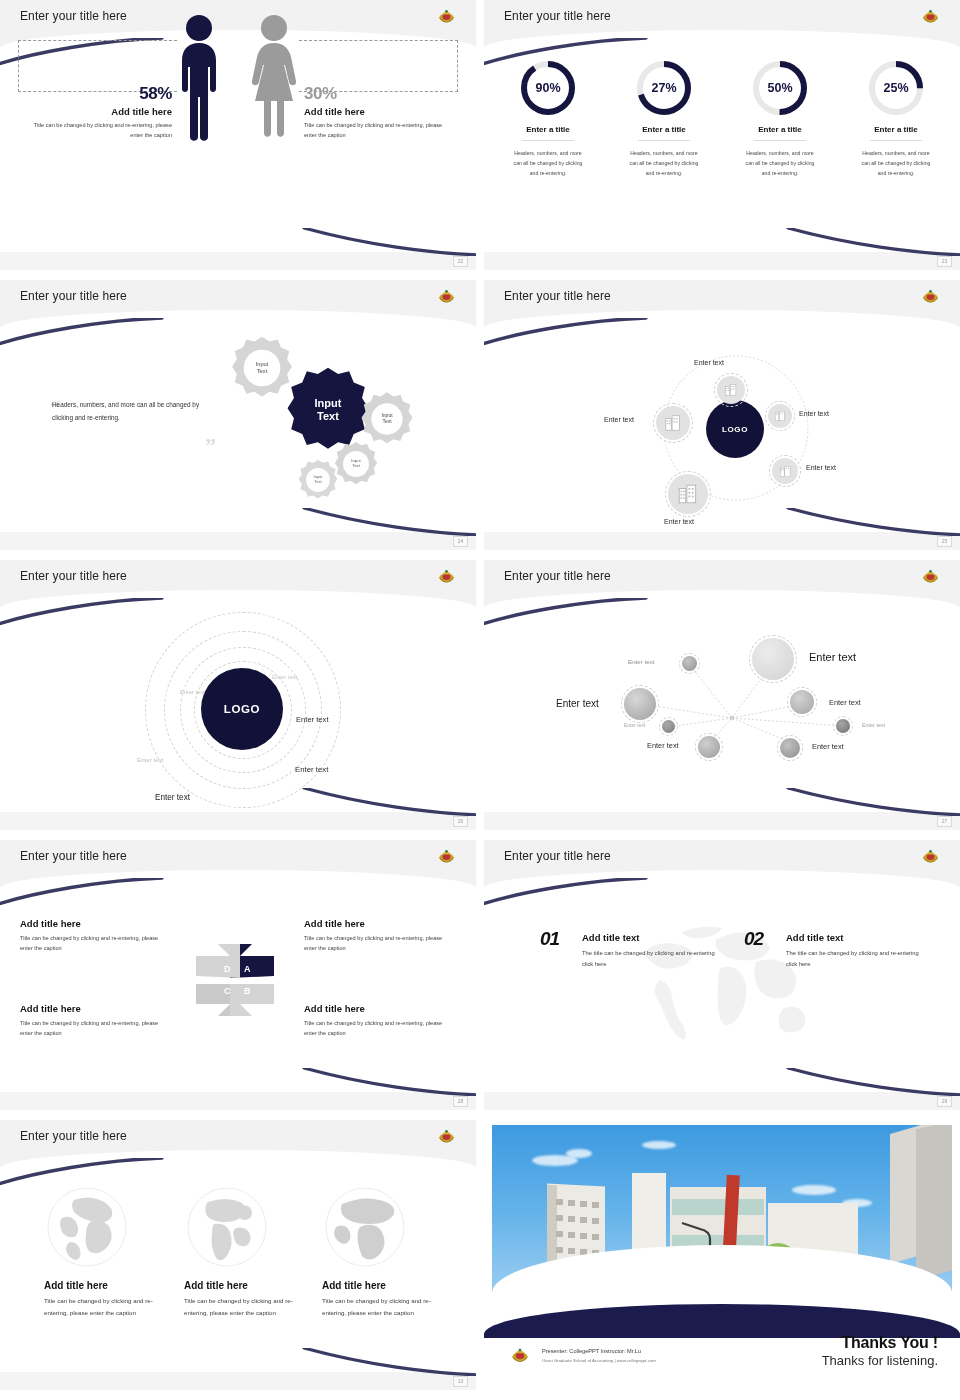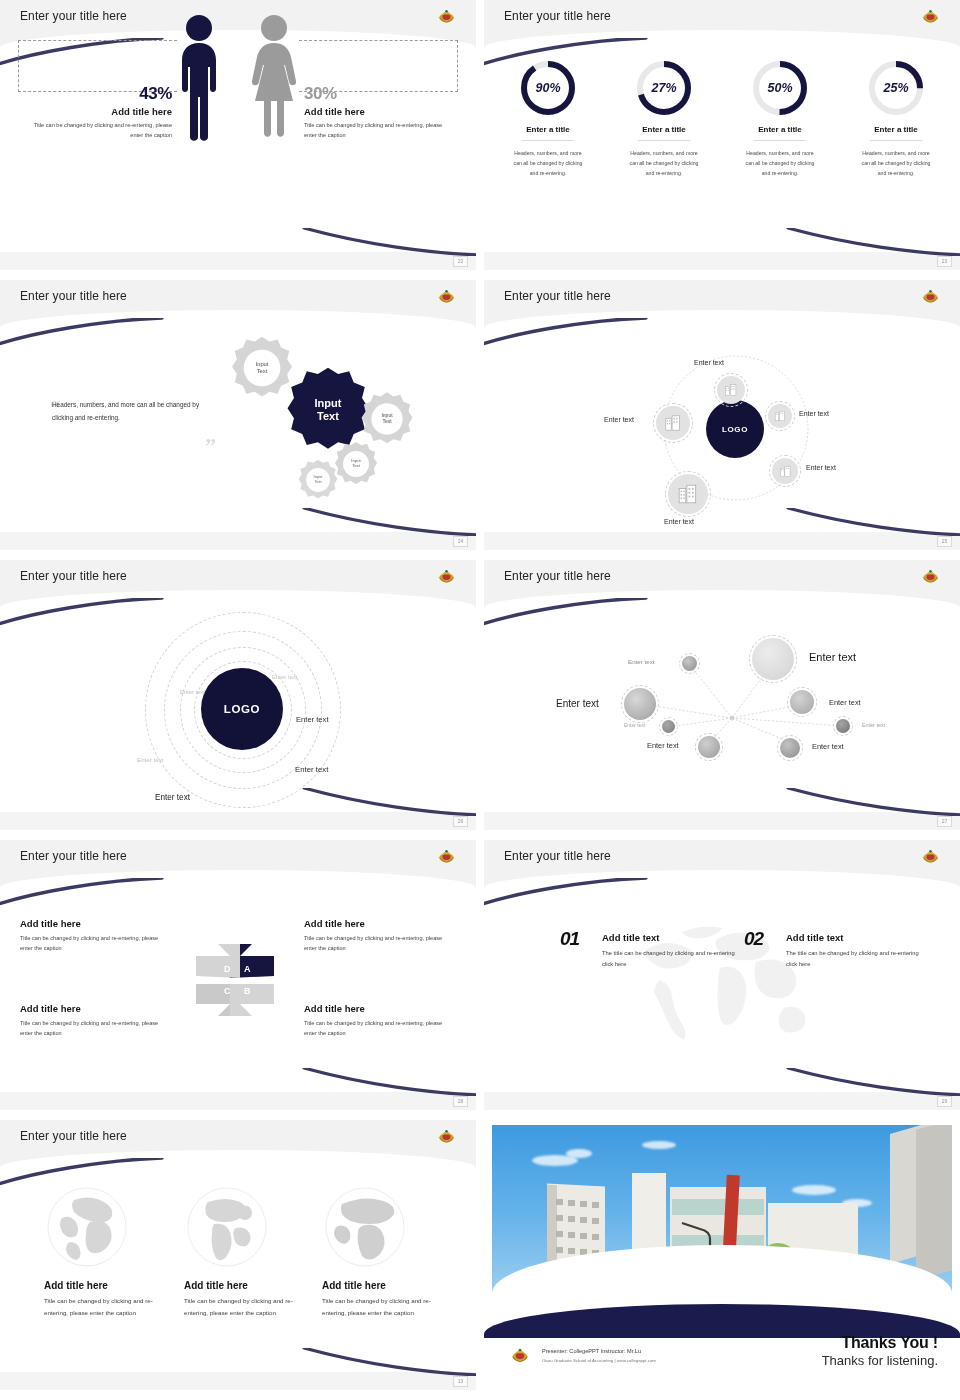--- a/index.html
+++ b/index.html
@@ -72,21 +72,21 @@
   .s1-dash-r{position:absolute;right:18px;top:40px;width:158px;height:50px;
     border:1px dashed #9a9a9a;border-left:none;}
   .figure{position:absolute;top:12px;}
   .fig-m{left:176px;}
   .fig-f{left:250px;}
 
   
   .s2-row{position:absolute;left:0;top:58px;width:476px;display:flex;
     justify-content:center;gap:24px;}
   .s2-item{width:92px;text-align:center;}
-  .donut{position:relative;width:60px;height:60px;margin:0 auto;font-style:italic;}
+  .donut{position:relative;width:60px;height:60px;margin:0 auto;}
   .donut .pct{
     position:absolute;inset:0;display:flex;align-items:center;justify-content:center;
     font-size:12.5px;font-weight:bold;color:#15153f;
   }
   .s2-title{font-size:8px;font-weight:bold;color:#111;margin-top:7px;
     padding-bottom:6px;border-bottom:1px solid #dcdcdc;display:inline-block;
     padding-left:4px;padding-right:4px;}
   .s2-desc{font-size:5.2px;color:#4c4c4c;line-height:1.95;margin-top:7px;
     padding:0 10px;}
 
@@ -178,21 +178,21 @@
           <path d="M6 8 L12 3 L18 8 Z" fill="#d4af37"></path>
           <circle cx="12" cy="4" r="1.6" fill="#2a7d3f"></circle>
           <path d="M3 12 q4 6 9 6 q5 0 9-6" stroke="#8a6d1f" stroke-width="1" fill="none"></path>
         </svg>
 
       <div class="s1-dash-l"></div>
       <div class="s1-dash-r"></div>
 
       <div class="s1-wrap">
         <div class="s1-col s1-left">
-          <div class="s1-pct navy">43%</div>
+          <div class="s1-pct navy">58%</div>
           <div class="s1-sub">Add title here</div>
           <div class="s1-txt">Title can be changed by clicking and re-entering, please enter the caption</div>
         </div>
         <div class="s1-col s1-right">
           <div class="s1-pct gray">30%</div>
           <div class="s1-sub">Add title here</div>
           <div class="s1-txt">Title can be changed by clicking and re-entering, please enter the caption</div>
         </div>
       </div>
       <svg class="figure fig-m" width="46" height="130" viewBox="0 0 46 130">
@@ -643,21 +643,21 @@
         </svg>
       <div class="title">Enter your title here</div>
       <svg class="crest" viewBox="0 0 24 20">
           <ellipse cx="12" cy="12" rx="9" ry="5.5" fill="#c9a227"></ellipse>
           <ellipse cx="12" cy="11" rx="5" ry="4" fill="#b33"></ellipse>
           <path d="M6 8 L12 3 L18 8 Z" fill="#d4af37"></path>
           <circle cx="12" cy="4" r="1.6" fill="#2a7d3f"></circle>
           <path d="M3 12 q4 6 9 6 q5 0 9-6" stroke="#8a6d1f" stroke-width="1" fill="none"></path>
         </svg>
 
-      <div class="s8-item" style="left:76px;">
+      <div class="s8-item" style="left:56px;">
         <div class="s8-num">01</div>
         <div class="s8-h">Add title text</div>
         <div class="s8-p">The title can be changed by clicking and re-entering click here</div>
       </div>
       <div class="s8-item" style="left:260px;">
         <div class="s8-num">02</div>
         <div class="s8-h">Add title text</div>
         <div class="s8-p">The title can be changed by clicking and re-entering click here</div>
       </div>
       <div class="footer-strip"></div>

